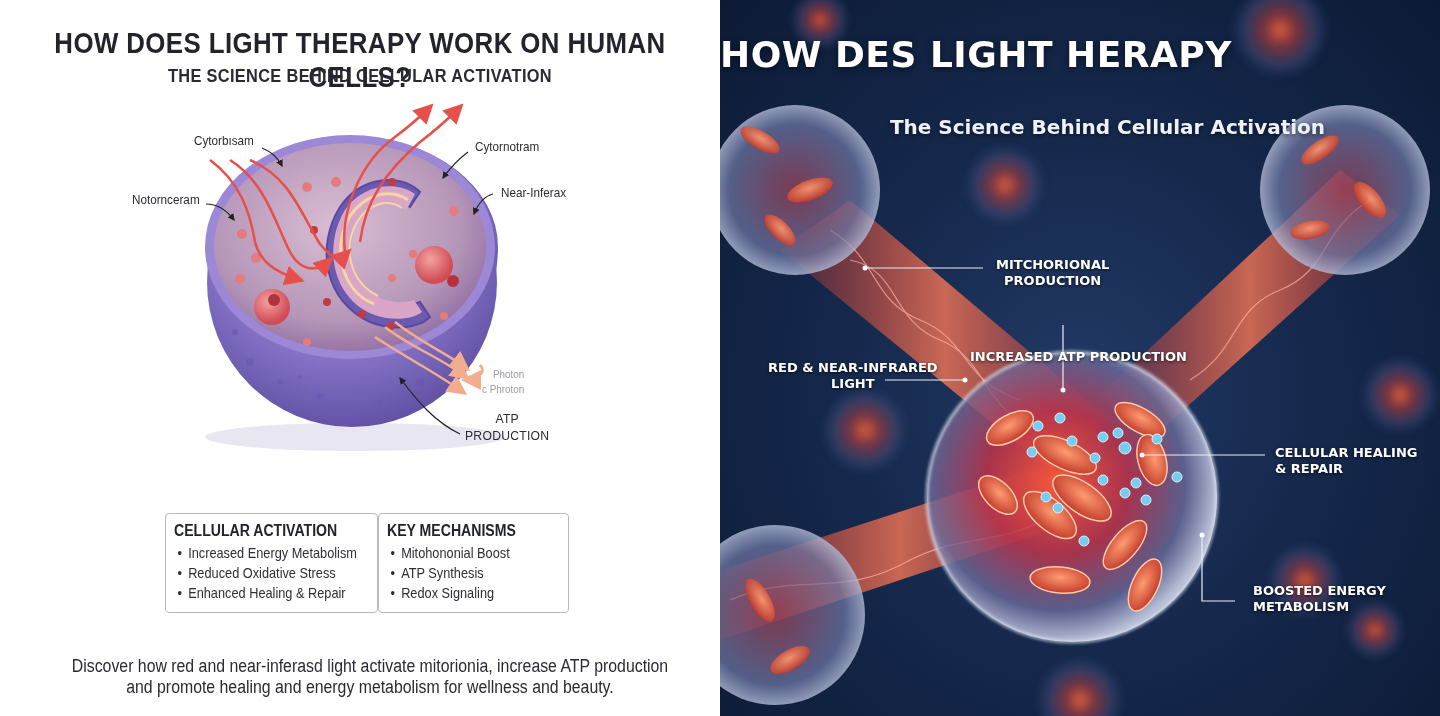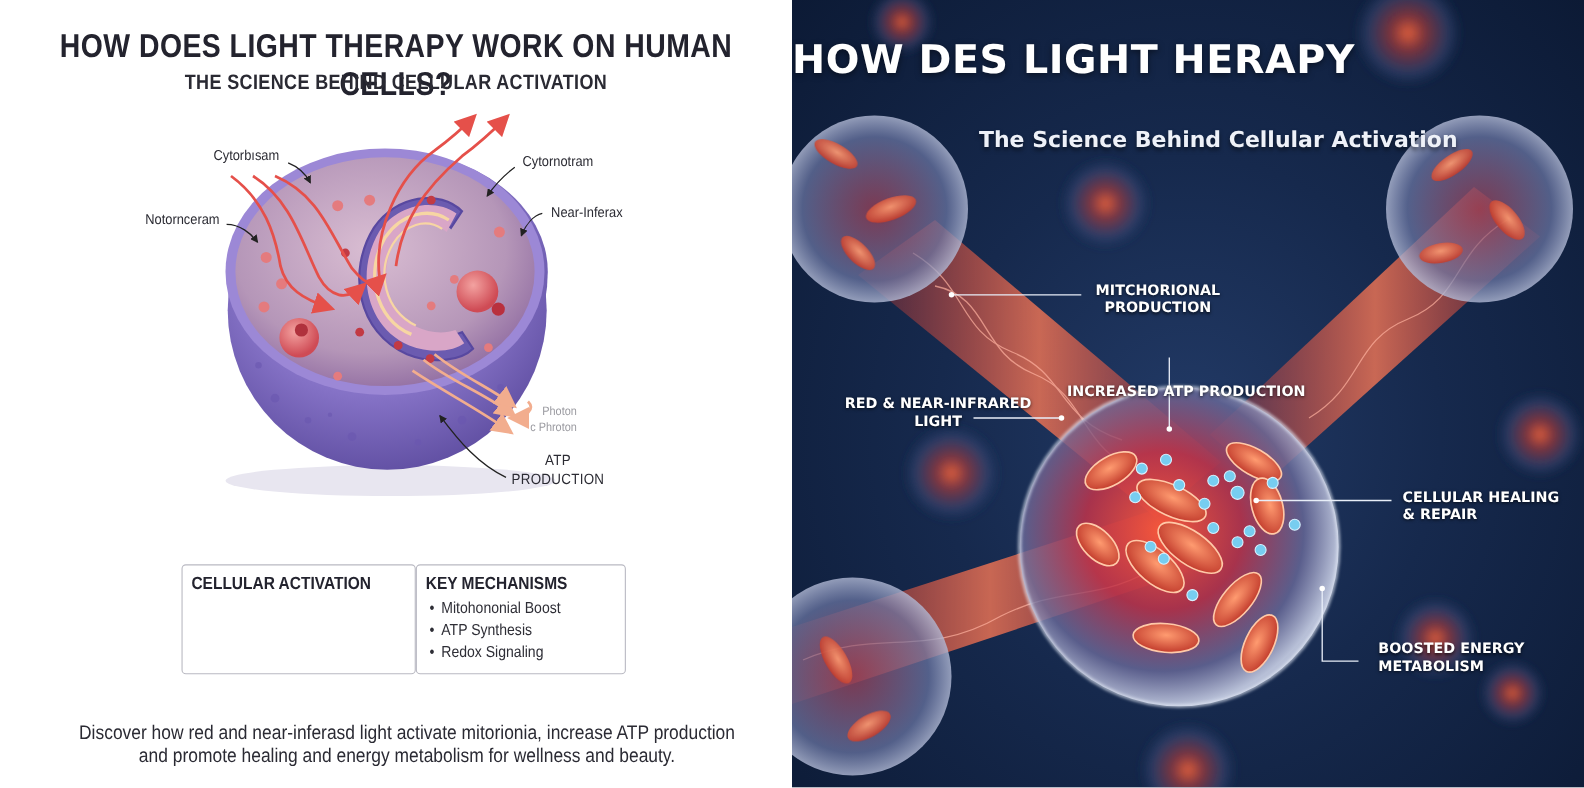--- a/index.html
+++ b/index.html
@@ -158,20 +158,25 @@
     <span class="lbl photon" style="left:493px; top:286px;">Photon</span>
     <span class="lbl photon" style="left:482px; top:301px;">c Phroton</span>
     <div class="lbl atp" style="left:465px; top:328px;">
       <div>ATP</div>
       <div>PRODUCTION</div>
     </div>
   </div>
 
   <div class="box box1">
     <h3>CELLULAR ACTIVATION</h3>
+    <ul>
+      <li>Increased Energy Metabolism</li>
+      <li>Reduced Oxidative Stress</li>
+      <li>Enhanced Healing &amp; Repair</li>
+    </ul>
   </div>
   <div class="box box2">
     <h3>KEY MECHANISMS</h3>
     <ul>
       <li>Mitohononial Boost</li>
       <li>ATP Synthesis</li>
       <li>Redox Signaling</li>
     </ul>
   </div>
 

